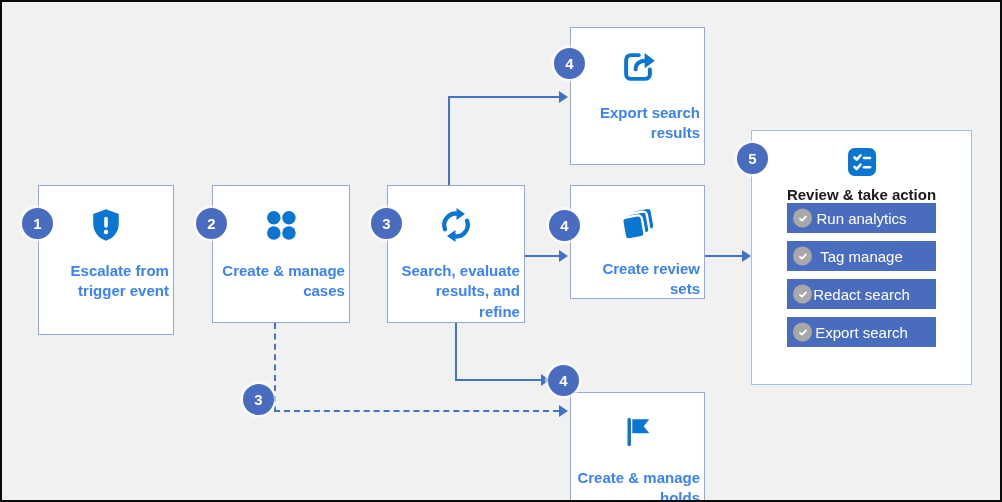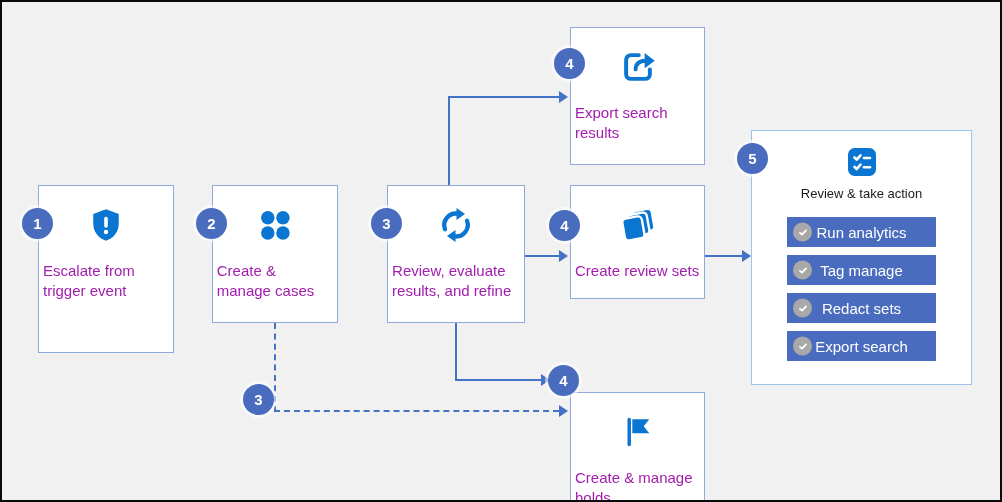--- a/index.html
+++ b/index.html
@@ -8,30 +8,30 @@
     background:#f1f1f2; border:2px solid #0a0a0a; overflow:hidden;
     font-family:"Liberation Sans", sans-serif;
   }
   .box {
     position:absolute; background:#ffffff; border:1.5px solid #8faadc;
     box-sizing:border-box; display:flex; flex-direction:column; align-items:center;
     padding-top:19px; z-index:2;
   }
   .box .icon { height:40px; display:flex; align-items:center; justify-content:center; margin-bottom:16px; }
   .box .label {
-    font-size:15px; font-weight:400; color:#a21caf; text-align:left;
+    font-size:15px; font-weight:700; color:#3b82f6; text-align:right;
     line-height:1.35; width:94%;
   }
   #panel {
     position:absolute; left:749px; top:128px; width:221px; height:255px;
     background:#fff; border:1.5px solid #9cc3e8; box-sizing:border-box;
     display:flex; flex-direction:column; align-items:center; padding-top:16px; z-index:2;
   }
   #panel .icon { height:30px; margin-bottom:9px; }
-  #panel .panel-title { font-size:13px; font-weight:400; color:#1b1b1b; margin-bottom:16px; }
+  #panel .panel-title { font-size:15px; font-weight:700; color:#1b1b1b; }
   .action-btn {
     position:relative; width:149px; height:30px; background:#4a6cbf; margin-bottom:8px;
     color:#fff; font-size:15px; display:flex; align-items:center; justify-content:center;
   }
   .action-btn .check {
     position:absolute; left:6px; top:50%; transform:translateY(-50%);
     width:19px; height:19px; border-radius:50%; background:#a8a8a8;
     display:flex; align-items:center; justify-content:center;
   }
   .badge {
@@ -66,32 +66,32 @@
   <div class="arrow-r" style="left:740px; top:248px;"></div>
 
   <div class="line v" style="left:453px; top:321px; height:57px;"></div>
   <div class="line h" style="left:453px; top:377px; width:86px;"></div>
   <div class="arrow-r" style="left:539px; top:372px;"></div>
 
   <div class="line vd" style="left:272px; top:321px; height:89px;"></div>
   <div class="line hd" style="left:272px; top:408px; width:285px;"></div>
   <div class="arrow-r" style="left:557px; top:403px;"></div>
 
-  <div class="box" style="left:36px; top:183px; width:136px; height:168px;">
+  <div class="box" style="left:36px; top:183px; width:136px; height:150px;">
     <span class="icon">
       <svg width="36" height="36" viewBox="0 0 24 24">
         <path d="M12 1.5 L20.5 4.6 V11 C20.5 16.8 17 20.7 12 22.5 C7 20.7 3.5 16.8 3.5 11 V4.6 Z" fill="#0b76d1"></path>
         <rect x="10.8" y="6.5" width="2.4" height="7.4" rx="1.2" fill="#fff"></rect>
         <circle cx="12" cy="16.6" r="1.5" fill="#fff"></circle>
       </svg>
     </span>
     <div class="label">Escalate from trigger event</div>
   </div>
 
-  <div class="box" style="left:210px; top:183px; width:126px; height:138px;">
+  <div class="box" style="left:210px; top:183px; width:138px; height:138px;">
     <span class="icon">
       <svg width="36" height="36" viewBox="0 0 24 24">
         <circle cx="7.2" cy="7.2" r="4.5" fill="#0b76d1"></circle>
         <circle cx="17.3" cy="7.2" r="4.5" fill="#0b76d1"></circle>
         <circle cx="7.2" cy="17.3" r="4.5" fill="#0b76d1"></circle>
         <circle cx="17.3" cy="17.3" r="4.5" fill="#0b76d1"></circle>
       </svg>
     </span>
     <div class="label">Create &amp; manage cases</div>
   </div>
@@ -100,21 +100,21 @@
     <span class="icon">
       <svg width="40" height="40" viewBox="0 0 24 24">
         <g fill="none" stroke="#0b76d1" stroke-width="2.6" stroke-linecap="round">
           <path d="M5.4 14.6 A7 7 0 0 1 13.0 5.2"></path>
           <path d="M18.6 9.4 A7 7 0 0 1 11.0 18.8"></path>
         </g>
         <polygon points="12.3,1.8 12.3,9.0 17.4,5.4" fill="#0b76d1"></polygon>
         <polygon points="11.7,22.2 11.7,15.0 6.6,18.6" fill="#0b76d1"></polygon>
       </svg>
     </span>
-    <div class="label">Review, evaluate results, and refine</div>
+    <div class="label">Search, evaluate results, and refine</div>
   </div>
 
   <div class="box" style="left:568px; top:25px; width:135px; height:138px;">
     <span class="icon">
       <svg width="38" height="38" viewBox="0 0 24 24">
         <path d="M12.5 4.5 H7.5 A3 3 0 0 0 4.5 7.5 V16.5 A3 3 0 0 0 7.5 19.5 H16.5 A3 3 0 0 0 19.5 16.5 V13.5" fill="none" stroke="#0b76d1" stroke-width="2.5" stroke-linecap="round"></path>
         <path d="M10.5 13.5 C10.5 9.5 13.5 8.0 16.8 8.0" fill="none" stroke="#0b76d1" stroke-width="2.5" stroke-linecap="round"></path>
         <polygon points="16.2,3.2 22.6,8.0 16.2,12.8" fill="#0b76d1"></polygon>
       </svg>
     </span>
@@ -173,21 +173,21 @@
           </svg>
       </span>
       <span>Tag manage</span>
     </div>
     <div class="action-btn">
       <span class="check">
         <svg width="12" height="12" viewBox="0 0 12 12">
             <path d="M3 6.3 L5 8.2 L9 3.9" stroke="#fff" stroke-width="1.8" fill="none" stroke-linecap="round" stroke-linejoin="round"></path>
           </svg>
       </span>
-      <span>Redact sets</span>
+      <span>Redact search</span>
     </div>
     <div class="action-btn">
       <span class="check">
         <svg width="12" height="12" viewBox="0 0 12 12">
             <path d="M3 6.3 L5 8.2 L9 3.9" stroke="#fff" stroke-width="1.8" fill="none" stroke-linecap="round" stroke-linejoin="round"></path>
           </svg>
       </span>
       <span>Export search</span>
     </div>
   </div>

